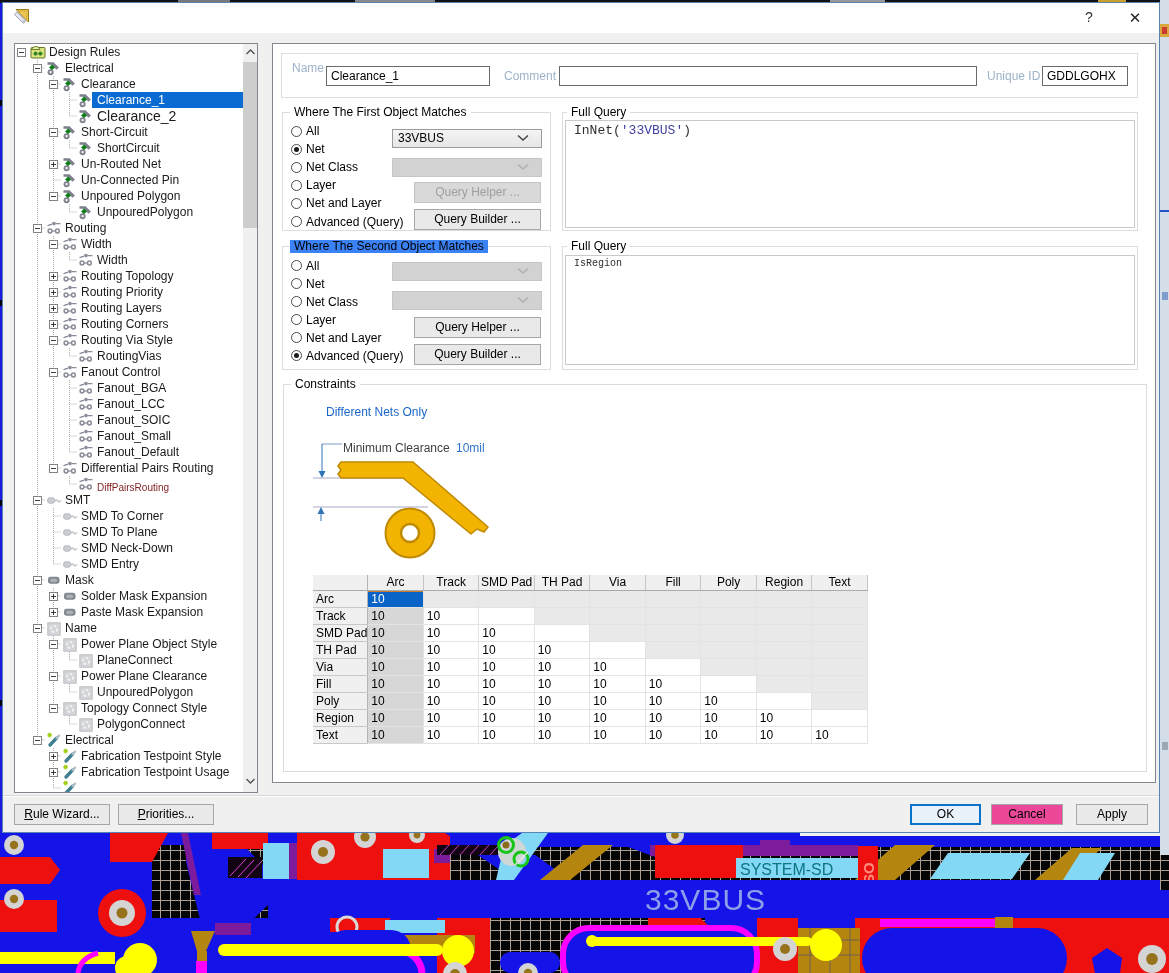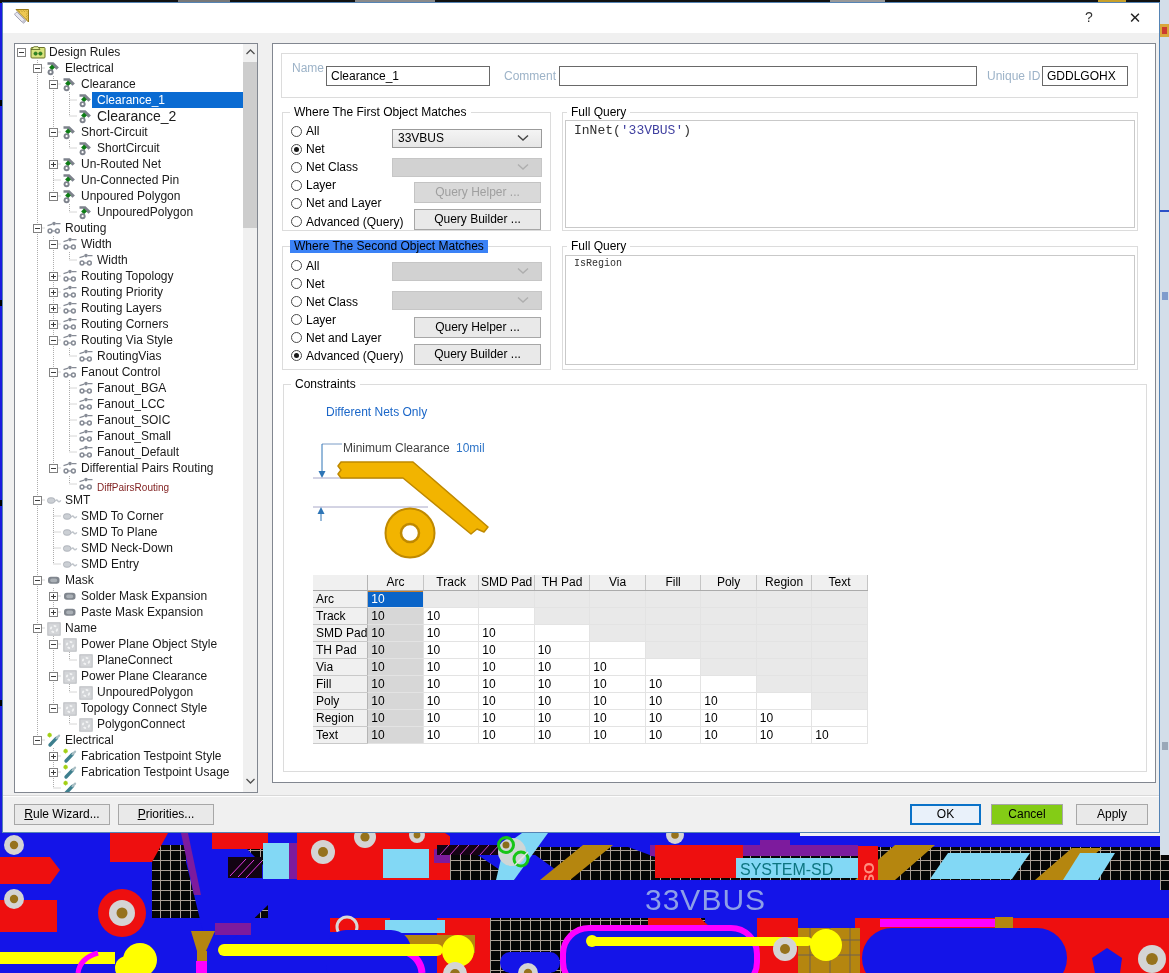--- a/index.html
+++ b/index.html
@@ -848,14 +848,14 @@
           <td style="background:#fff;border-right:1px solid #e3e3e3;border-bottom:1px solid #e3e3e3;padding:0 0 0 3px">10</td>
           <td style="background:#fff;border-right:1px solid #e3e3e3;border-bottom:1px solid #e3e3e3;padding:0 0 0 3px">10</td>
         </tr>
       </tbody>
     </table>
 <div style="position:absolute;left:3px;top:795px;width:1156px;height:1px;background:#d9d9d9"></div>
 <div style="position:absolute;left:3px;top:796px;width:1156px;height:1px;background:#fdfdfd"></div>
 <div style="position:absolute;left:14px;top:804px;width:96px;height:21px;box-sizing:border-box;font-size:12px;text-align:center;color:#000;background:#e9e9e9;border:1px solid #a7a7a7;line-height:19px;"><u>R</u>ule Wizard...</div>
 <div style="position:absolute;left:118px;top:804px;width:96px;height:21px;box-sizing:border-box;font-size:12px;text-align:center;color:#000;background:#e9e9e9;border:1px solid #a7a7a7;line-height:19px;"><u>P</u>riorities...</div>
 <div style="position:absolute;left:910px;top:804px;width:71px;height:21px;box-sizing:border-box;font-size:12px;text-align:center;color:#000;background:#e9f1fa;border:2px solid #0a72c8;line-height:17px;">OK</div>
-<div style="position:absolute;left:991px;top:804px;width:72px;height:21px;box-sizing:border-box;font-size:12px;text-align:center;color:#000;background:#84cc16;border:1px solid #a7a7a7;line-height:19px;">Cancel</div>
+<div style="position:absolute;left:991px;top:804px;width:72px;height:21px;box-sizing:border-box;font-size:12px;text-align:center;color:#000;background:#ec4899;border:1px solid #a7a7a7;line-height:19px;">Cancel</div>
 <div style="position:absolute;left:1076px;top:804px;width:72px;height:21px;box-sizing:border-box;font-size:12px;text-align:center;color:#000;background:#e9e9e9;border:1px solid #a7a7a7;line-height:19px;">Apply</div>
 </div>
 </body></html>

